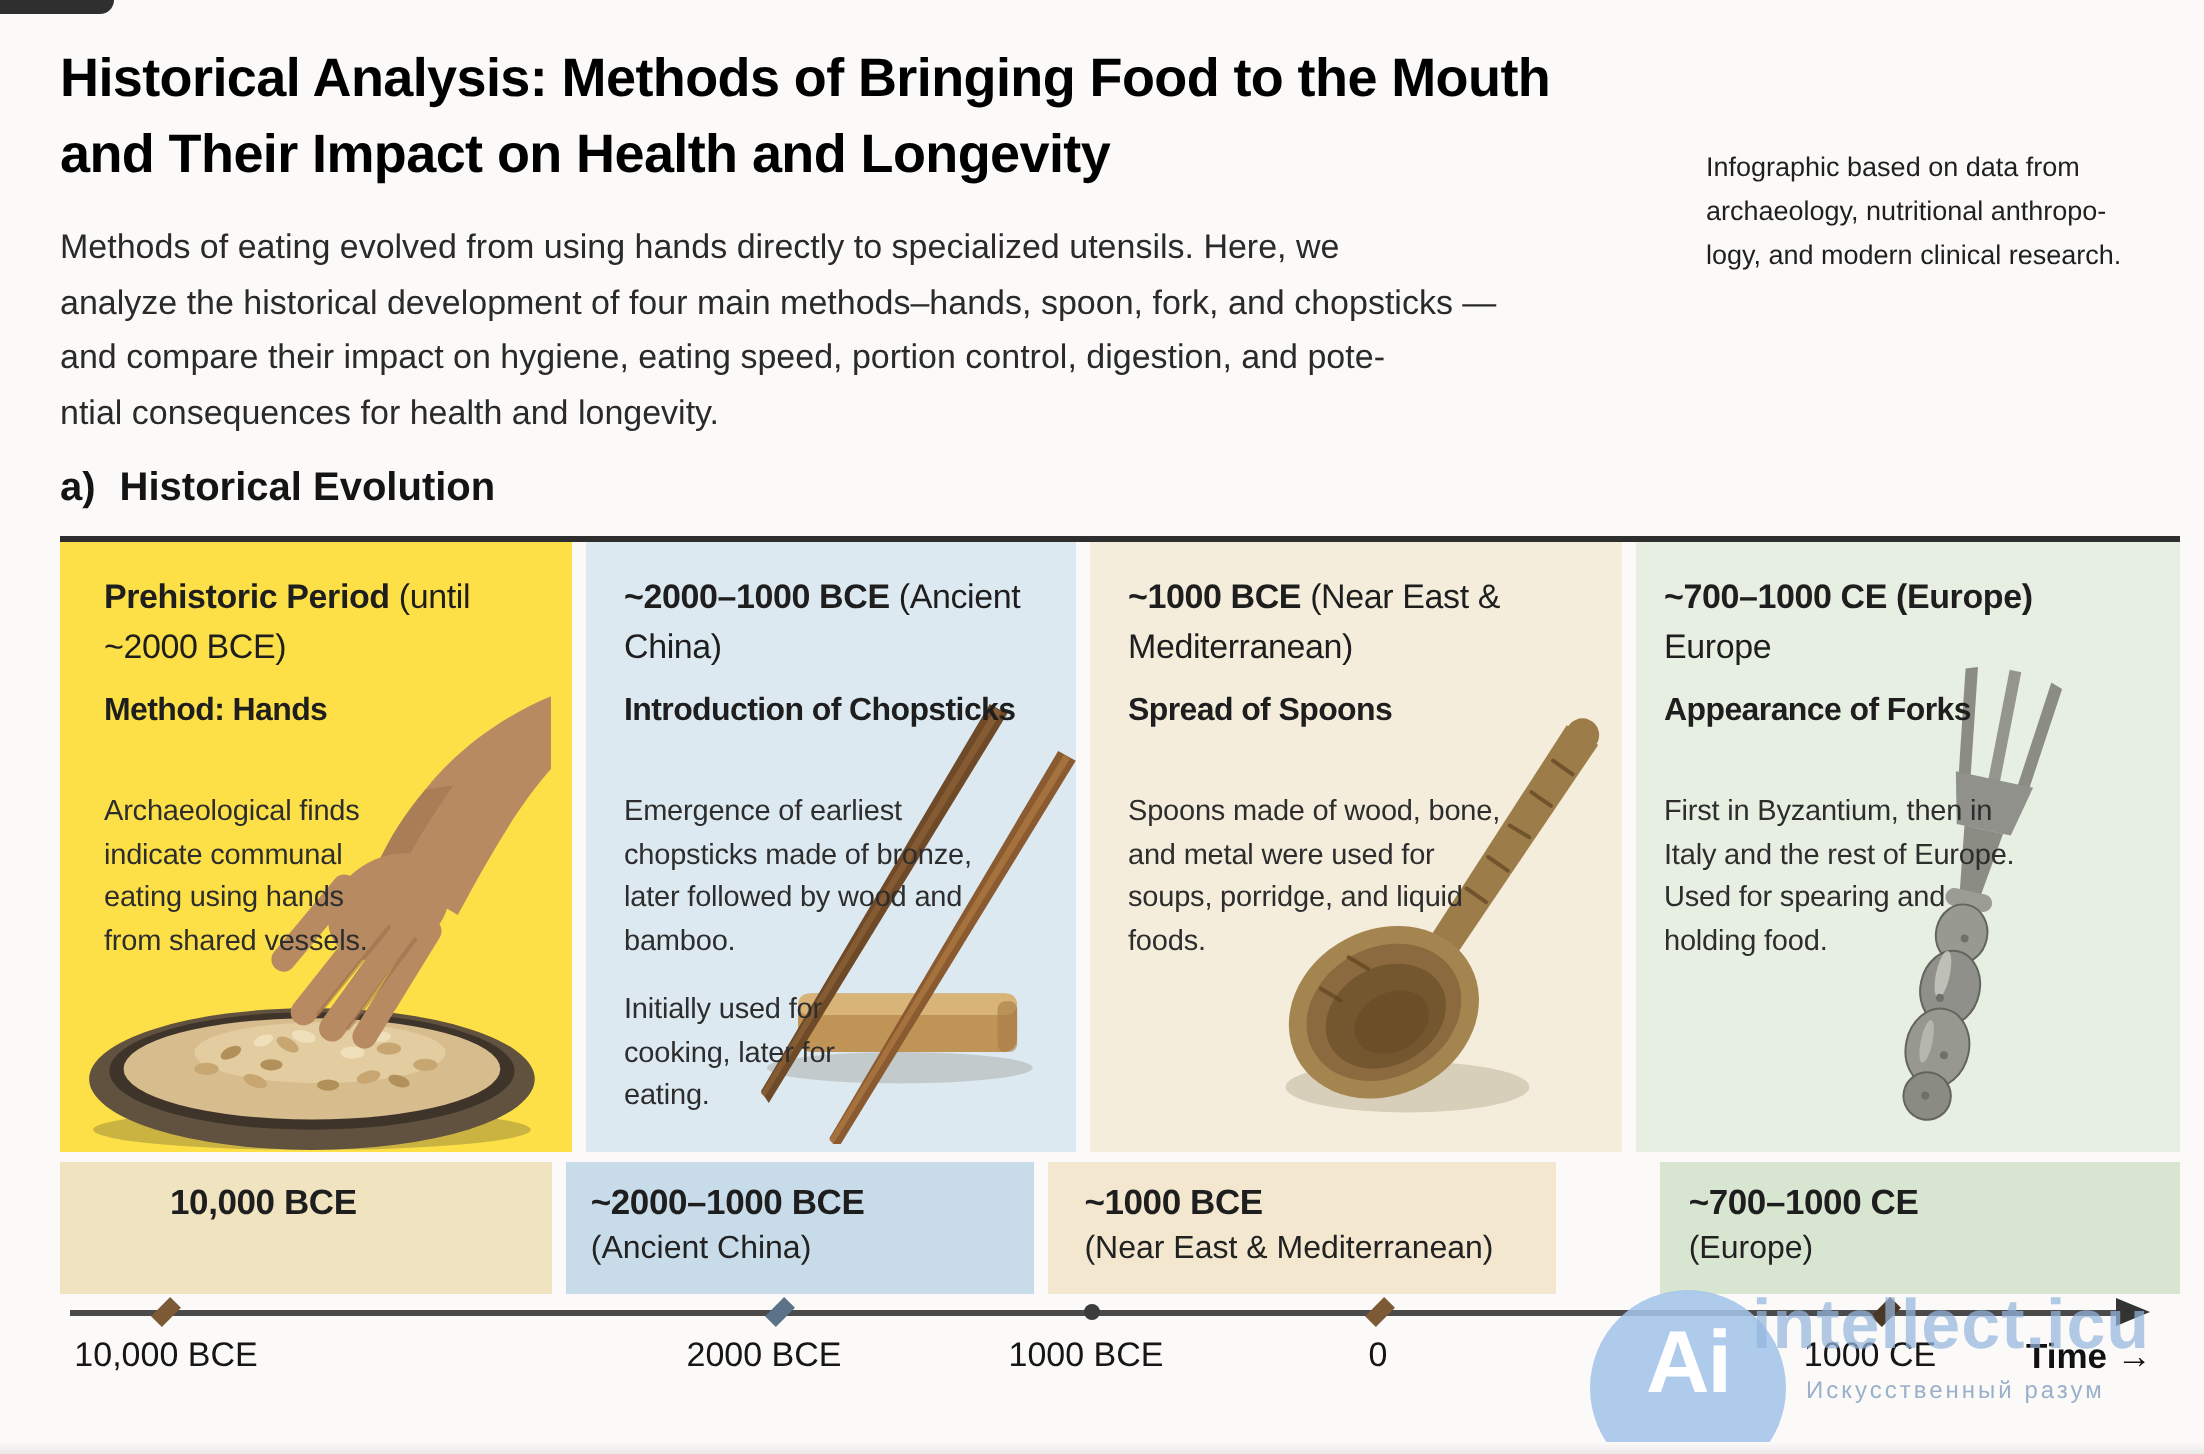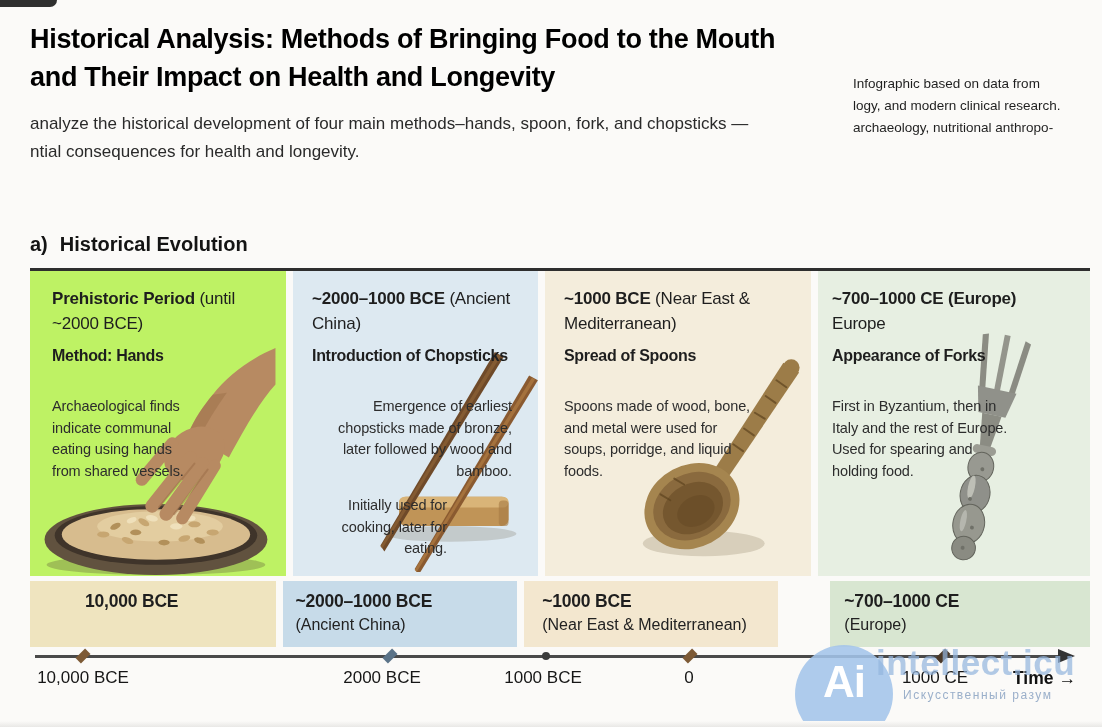--- a/index.html
+++ b/index.html
@@ -22,21 +22,21 @@
   .panel-1{width:245px;padding-left:19px;padding-right:8px;background:#dde9f1;}
   .panel-2{width:266px;padding-left:19px;padding-right:4px;background:#f4eddc;}
   .panel-3{width:272px;padding-left:14px;padding-right:8px;background:#e7efe2;}
   .p-head{position:relative;z-index:2;font-size:17px;line-height:25px;letter-spacing:-0.2px;}
   .p-head .b{font-weight:700;}
   .p-subject{position:relative;z-index:2;font-size:16px;font-weight:700;margin-top:8px;
              line-height:24px;letter-spacing:-0.3px;}
   .p-body{position:relative;z-index:2;font-size:14.5px;line-height:21.5px;margin-top:28px;
           color:#2d2d2d;letter-spacing:-0.1px;}
   .panel-0 .p-body{width:150px;}
-  .panel-1 .p-body{width:200px;text-align:right;}
+  .panel-1 .p-body{width:200px;}
   .panel-1 .p-body2{width:135px;margin-top:13px;}
   .panel-2 .p-body{width:198px;}
   .panel-3 .p-body{width:178px;}
   .p-art{position:absolute;z-index:1;}
   .art-hands{left:10px;bottom:-2px;width:238px;height:238px;}
   .art-chopsticks{right:0;bottom:4px;width:186px;height:220px;}
   .art-spoon{right:2px;bottom:4px;width:182px;height:231px;}
   .art-fork{right:16px;bottom:6px;width:148px;height:237px;}
   
   .footers{position:absolute;left:30px;top:581px;width:1060px;height:66px;display:flex;gap:7px;}
@@ -85,38 +85,40 @@
 
   <div class="art-corner-top"></div>
 
   <h1 class="title">
     <span>Historical Analysis: Methods of Bringing Food to the Mouth</span><br>
     <span>and Their Impact on Health and Longevity</span>
   </h1>
 
   <div class="source-note">
     <div>Infographic based on data from</div>
+    <div>archaeology, nutritional anthropo-</div>
     <div>logy, and modern clinical research.</div>
-    <div>archaeology, nutritional anthropo-</div>
   </div>
 
   <div class="intro">
+    <div>Methods of eating evolved from using hands directly to specialized utensils. Here, we</div>
     <div>analyze the historical development of four main methods–hands, spoon, fork, and chopsticks —</div>
+    <div>and compare their impact on hygiene, eating speed, portion control, digestion, and pote-</div>
     <div>ntial consequences for health and longevity.</div>
   </div>
 
   <div class="section-head">
     <span class="sec-label">a)</span><span>Historical Evolution</span>
   </div>
 
   <div class="top-rule"></div>
 
   <div class="panels">
 
-    <section class="panel panel-0" style="background: #bef264;">
+    <section class="panel panel-0" style="background: #fde047;">
       <div class="p-head">
         <span class="b">Prehistoric Period</span>
         <span class="r">(until ~2000 BCE)</span>
       </div>
       <div class="p-subject">Method: Hands</div>
       <div class="p-body">Archaeological finds indicate communal eating using hands from shared vessels.</div>
       <svg class="p-art art-hands" viewBox="0 0 230 235">
         <ellipse cx="112" cy="222" rx="108" ry="10" fill="rgba(90,75,55,0.3)"></ellipse>
         <ellipse cx="112" cy="197" rx="110" ry="35" fill="#61523f"></ellipse>
         <ellipse cx="112" cy="193" rx="100" ry="29" fill="#3f342a"></ellipse>

